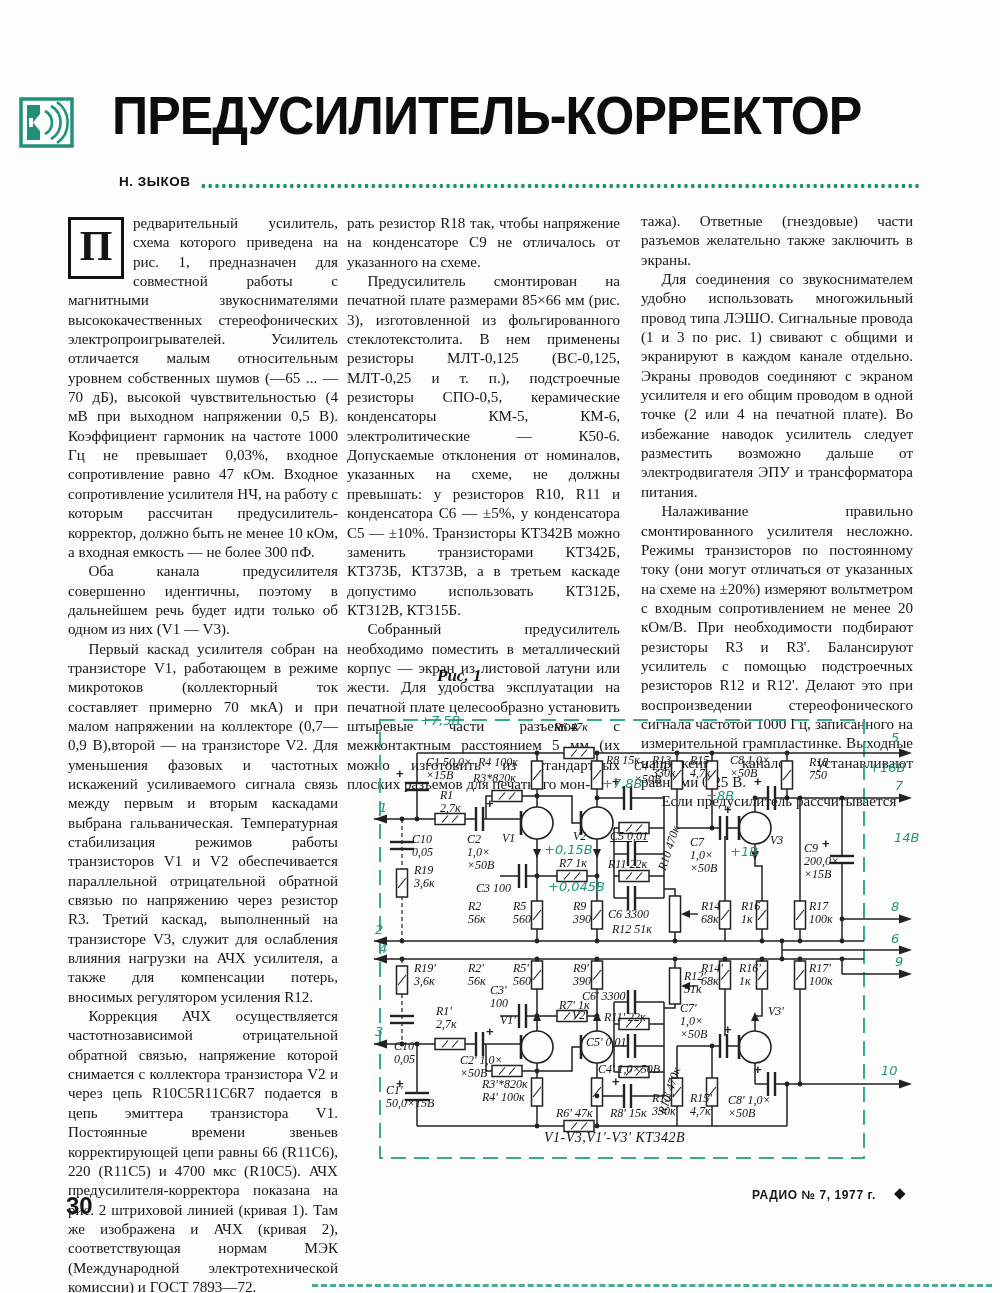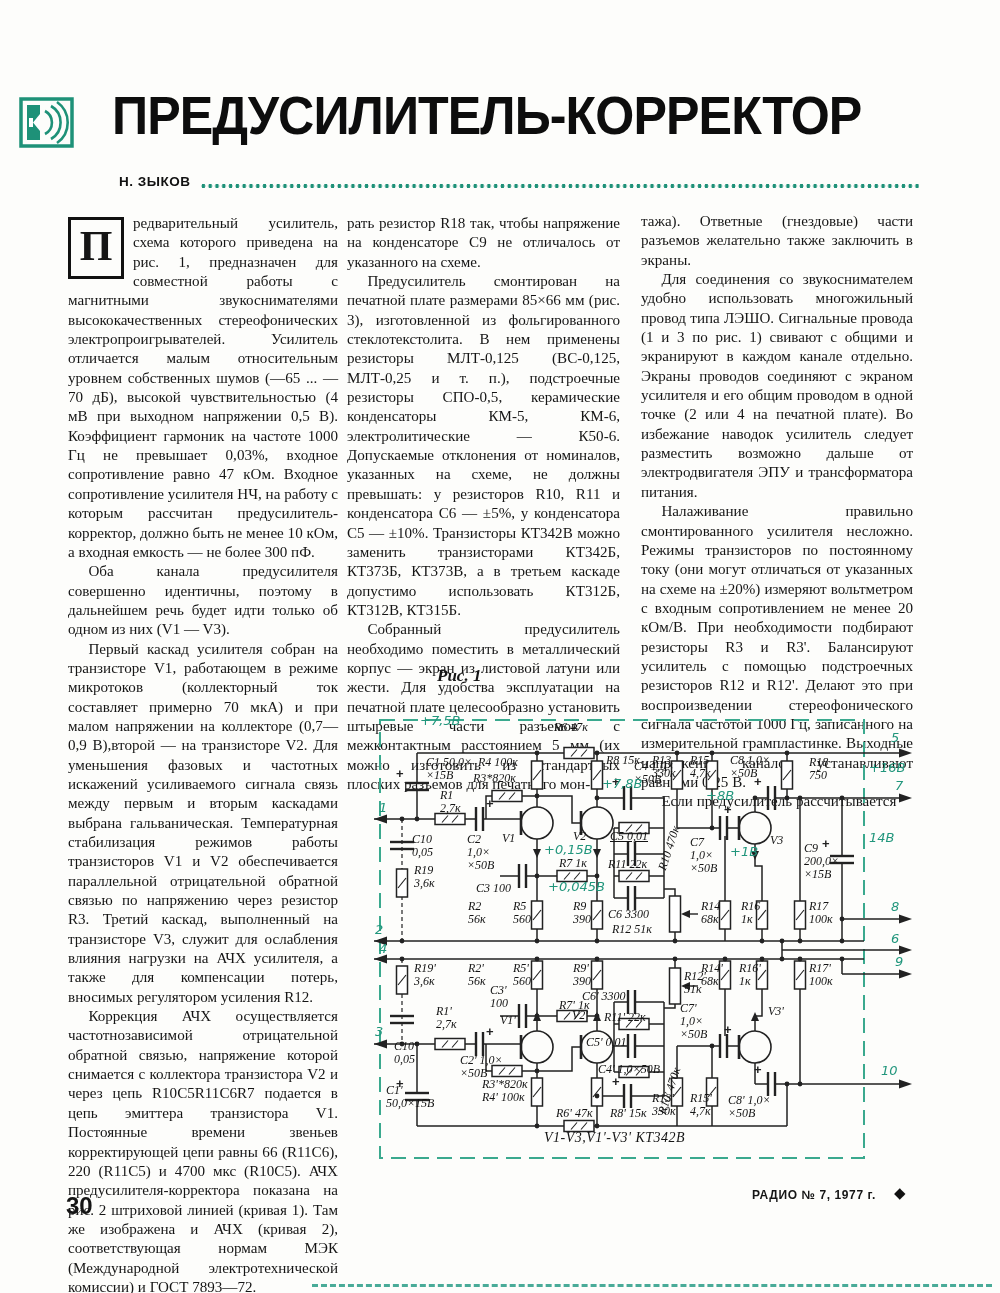--- a/index.html
+++ b/index.html
@@ -426,21 +426,21 @@
 4,7к</span>
         <span class="lbl" style="left: 356px; top: 388px;">C8' 1,0×
  ×50В</span>
         <span class="lbl pen" style="left: 48px; top: 8px;">+7,5В</span>
         <span class="lbl pen" style="left: 230px; top: 71px;">+7,8В</span>
         <span class="lbl pen" style="left: 172px; top: 137px;">+0,15В</span>
         <span class="lbl pen" style="left: 176px; top: 174px;">+0,045В</span>
         <span class="lbl pen" style="left: 334px; top: 83px;">+8В</span>
         <span class="lbl pen" style="left: 358px; top: 139px;">+1В</span>
         <span class="lbl pen" style="left: 497px; top: 55px;">+16В</span>
-        <span class="lbl pen" style="left: 497px; top: 125px;">14В</span>
+        <span class="lbl pen" style="left: 522px; top: 125px;">14В</span>
         <span class="lbl pen" style="left: 519px; top: 25px;">5</span>
         <span class="lbl pen" style="left: 523px; top: 73px;">7</span>
         <span class="lbl pen" style="left: 519px; top: 194px;">8</span>
         <span class="lbl pen" style="left: 519px; top: 226px;">6</span>
         <span class="lbl pen" style="left: 523px; top: 249px;">9</span>
         <span class="lbl pen" style="left: 509px; top: 358px;">10</span>
         <span class="lbl pen" style="left: 7px; top: 95px;">1</span>
         <span class="lbl pen" style="left: 3px; top: 217px;">2</span>
         <span class="lbl pen" style="left: 7px; top: 236px;">4</span>
         <span class="lbl pen" style="left: 3px; top: 319px;">3</span>

